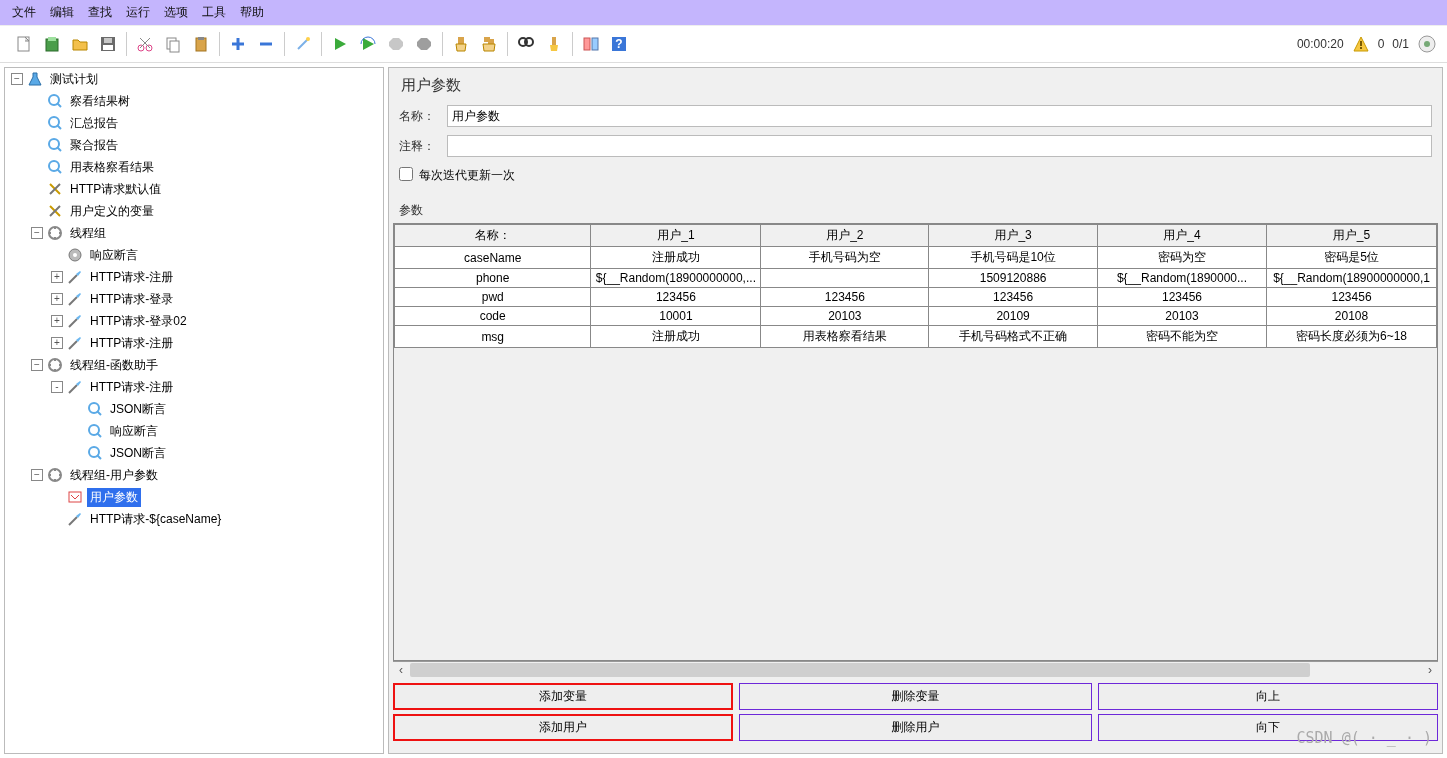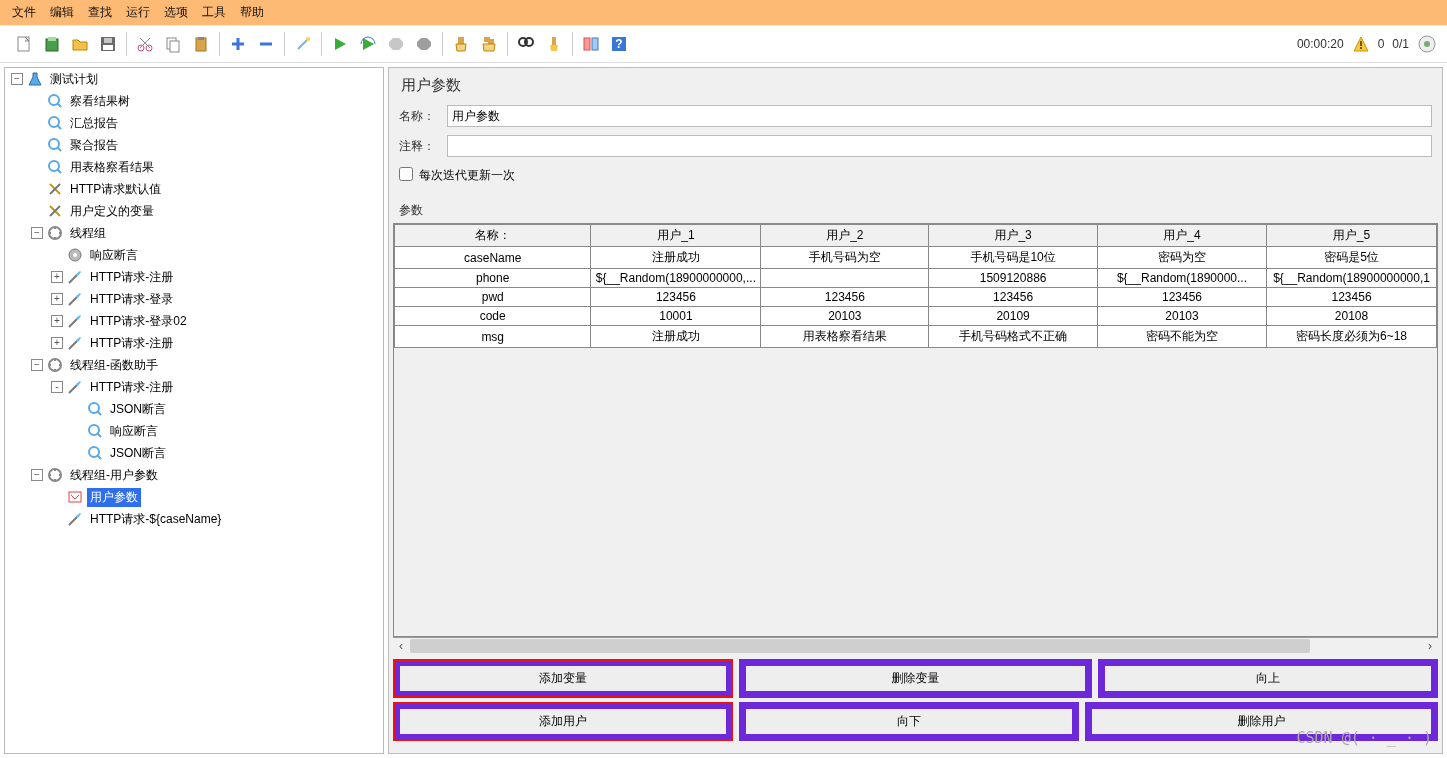--- a/index.html
+++ b/index.html
@@ -1,19 +1,19 @@
 <!DOCTYPE html>
 <html><head>
 <meta charset="utf-8">
 <style>
 * { box-sizing: border-box; margin: 0; padding: 0; font-family: "Microsoft YaHei", SimSun, sans-serif; font-size: 12px; }
 body { background: #fff; width: 1447px; height: 758px; overflow: hidden; display: flex; flex-direction: column; }
 
 
-.menu-bar { display: flex; gap: 14px; padding: 4px 12px; background: #fdba74; border-bottom: 1px solid #eee; }
+.menu-bar { display: flex; gap: 14px; padding: 4px 12px; background: #c4b5fd; border-bottom: 1px solid #eee; }
 .menu-bar span { color: #111; cursor: pointer; }
 
 
 .toolbar { display: flex; align-items: center; padding: 4px 10px; border-bottom: 1px solid #ddd; gap: 4px; background: #fff; }
 .tb-btn { width: 28px; height: 28px; display: flex; align-items: center; justify-content: center; border: 0; background: transparent; cursor: pointer; border-radius: 2px; }
 .tb-sep { width: 1px; height: 24px; background: #ccc; margin: 0 4px; }
 .tb-spacer { flex: 1; }
 .toolbar-right { display: flex; align-items: center; gap: 8px; color: #333; font-family: monospace; }
 
 
@@ -49,21 +49,21 @@
 table.grid th.first, table.grid td.first { width: 200px; }
 table.grid th.ucol, table.grid td.ucol { width: 170px; }
 .grid-fill { height: 330px; background: #f0f0f0; }
 
 .scroll-sim { display: flex; align-items: center; height: 16px; border-top: 1px solid #999; background: #f0f0f0; }
 .scroll-sim .arrow { width: 16px; text-align: center; color: #555; }
 .scroll-thumb { height: 14px; background: #cfcfcf; border-radius: 2px; margin: 1px; }
 
 .btn-rows { padding: 6px 4px 8px; }
 .btn-row { display: flex; gap: 6px; margin-bottom: 4px; }
-.btn-cell { flex: 1; border: 7px solid #6d28d9; background: #eee; text-align: center; padding: 4px 0; cursor: pointer; }
+.btn-cell { flex: 1; border: 1px solid #6d28d9; background: #eee; text-align: center; padding: 4px 0; cursor: pointer; }
 .btn-cell.third { flex: 0 0 340px; }
 .btn-cell.hl { outline: 2px solid #e11; outline-offset: -2px; }
 
 .watermark { position: absolute; right: 10px; bottom: 6px; color: #aaa; font-size: 15px; font-family: monospace;}
 
 
 svg { display: block; }
 </style>
 </head>
 <body>
@@ -584,20 +584,20 @@
     </div>
 
     <div class="btn-rows">
       <div class="btn-row">
         <div class="btn-cell third hl">添加变量</div>
         <div class="btn-cell">删除变量</div>
         <div class="btn-cell third">向上</div>
       </div>
       <div class="btn-row">
         <div class="btn-cell third hl">添加用户</div>
+        <div class="btn-cell">删除用户</div>
         <div class="btn-cell third">向下</div>
-        <div class="btn-cell">删除用户</div>
       </div>
     </div>
 
     <div class="watermark">CSDN @( · _ · )</div>
   </div>
 </div>
 
 </body></html>

